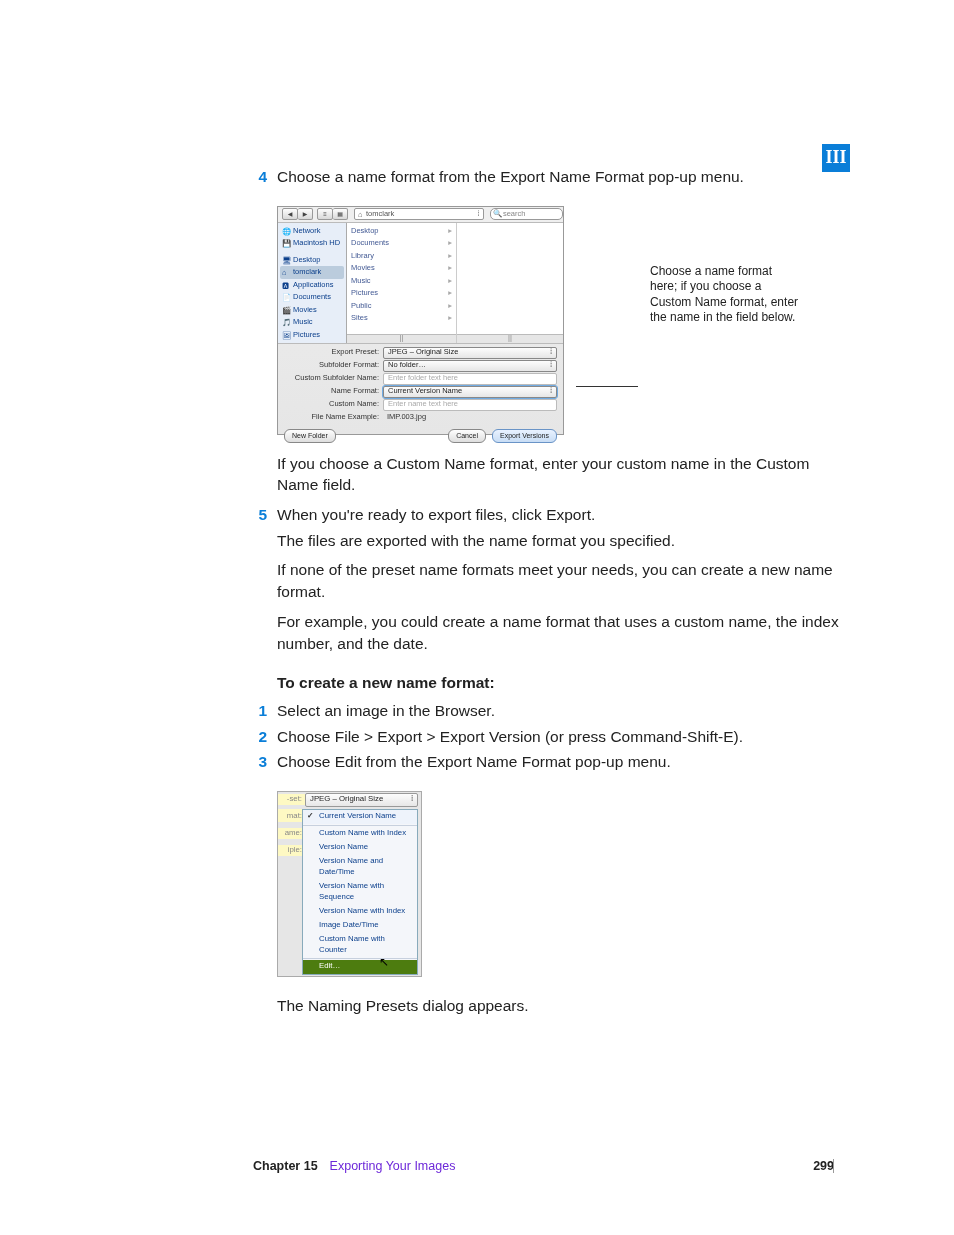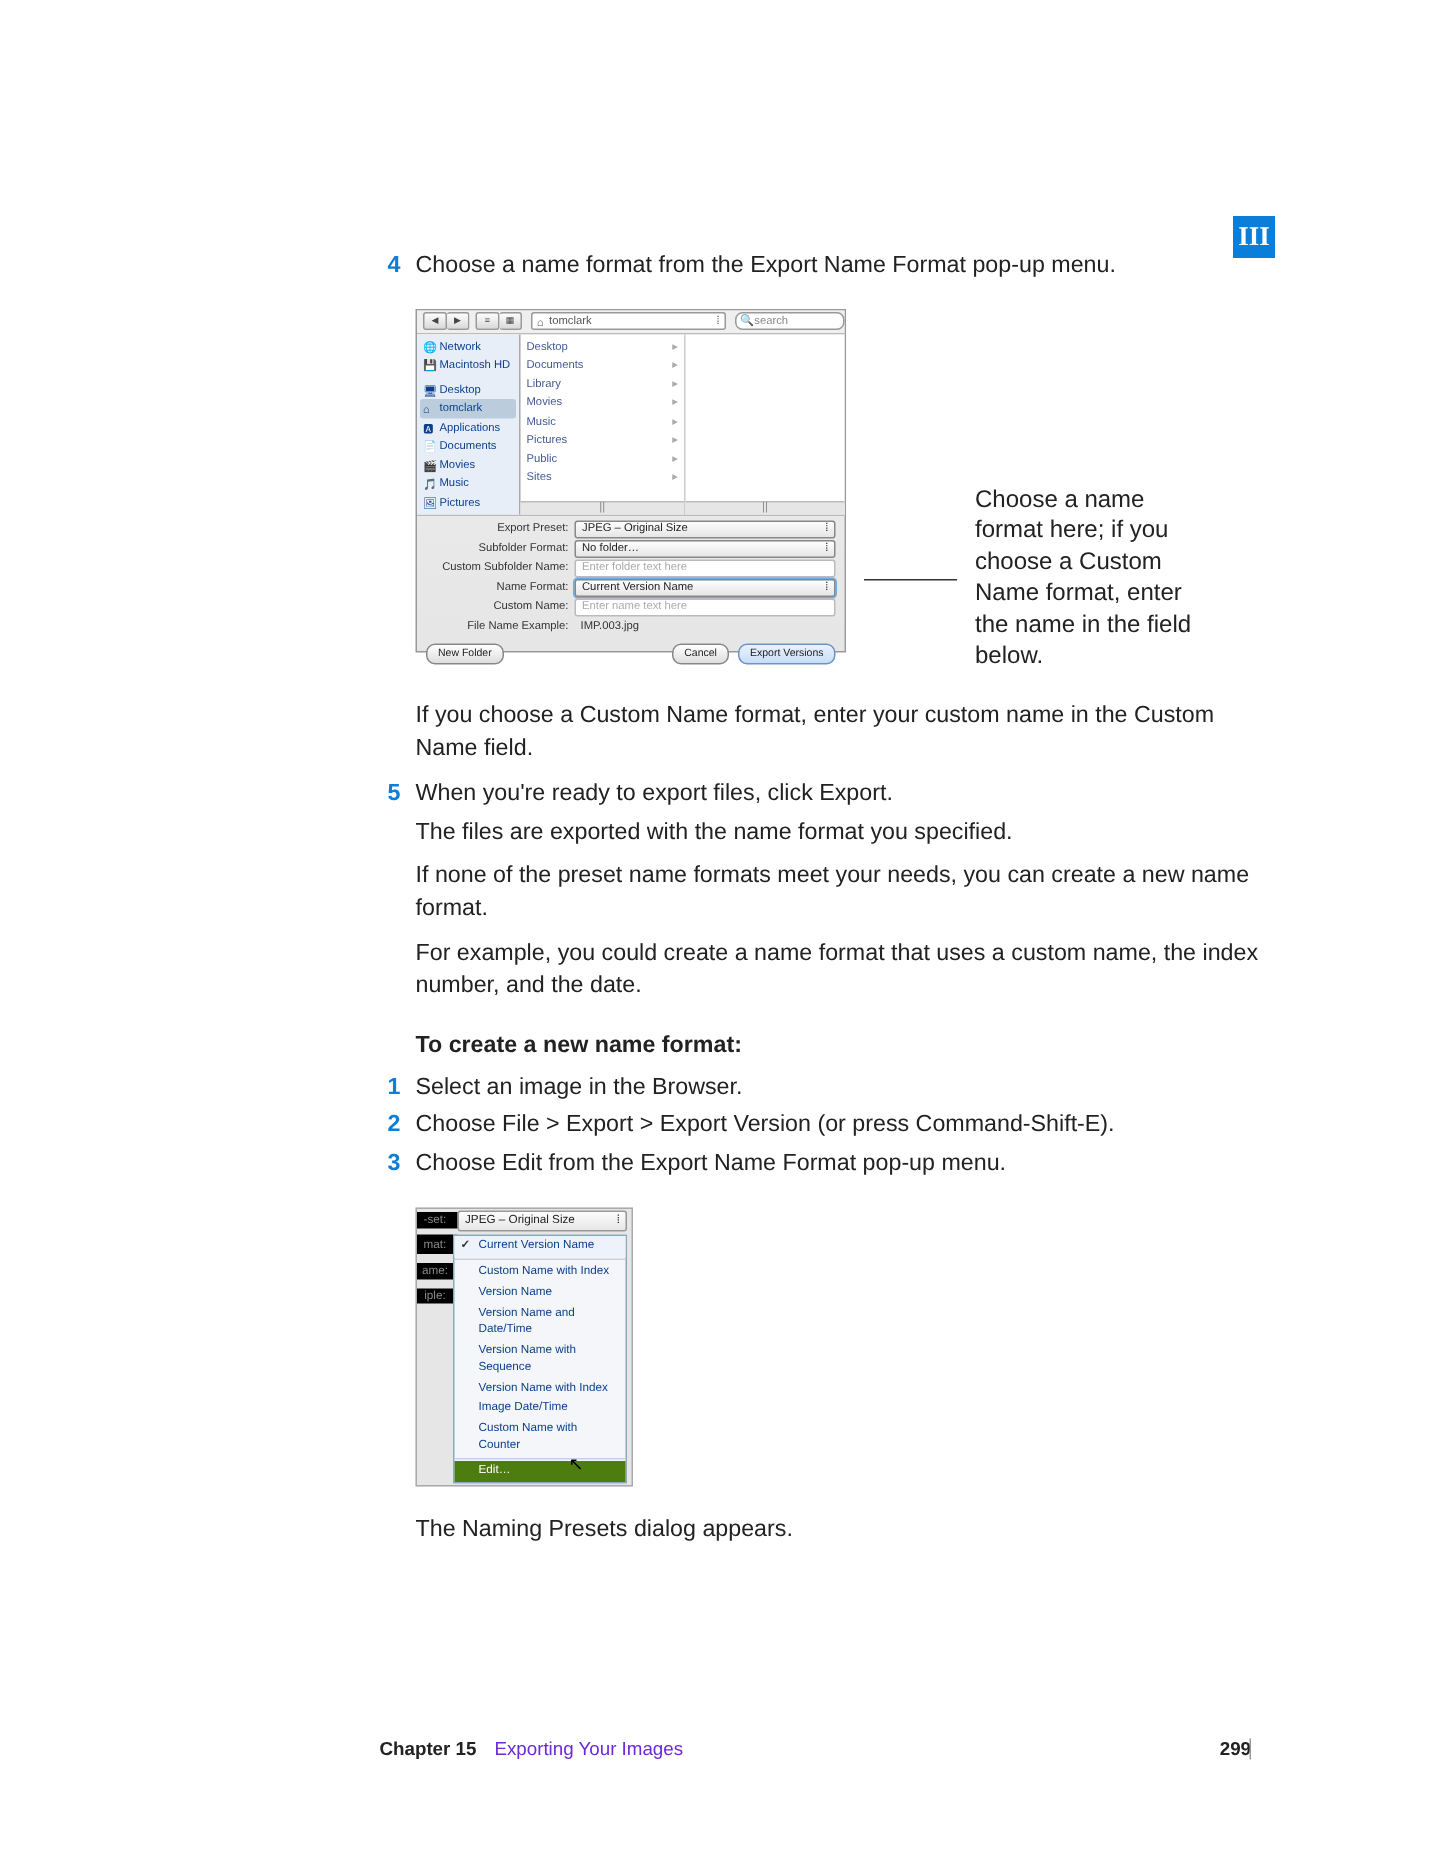--- a/index.html
+++ b/index.html
@@ -59,24 +59,24 @@
     font-weight: 700;
     margin: 18px 0 6px 24px;
   }
   .figure-wrap {
     display: flex;
     gap: 12px;
     margin: 18px 0 18px 24px;
     align-items: flex-start;
   }
   .callout {
-    font-size: 16px;
+    font-size: 12px;
     color: #222;
     width: 150px;
-    margin-top: 118px;
+    margin-top: 58px;
     line-height: 1.3;
   }
   .callout-line {
     border-top: 1px solid #333;
     width: 62px;
     margin-top: 180px;
     height: 1px;
   }
 
   
@@ -245,24 +245,24 @@
     font-size: 7.8px;
     margin: 18px 0 18px 24px;
   }
   .d2-row {
     display: flex;
     align-items: center;
     padding: 1px 0;
   }
   .d2-label {
     width: 24px;
-    text-align: center;
+    text-align: right;
     color: #888;
     padding-right: 3px;
-    background: #000000;
+    background: #fef9c3;
   }
   .d2-field {
     flex: 1;
     margin-right: 3px;
     height: 12px;
     border: 1px solid #999;
     background: linear-gradient(#fcfcfc,#e7e7e7);
     border-radius: 2px;
     padding: 0 4px;
     display: flex;

